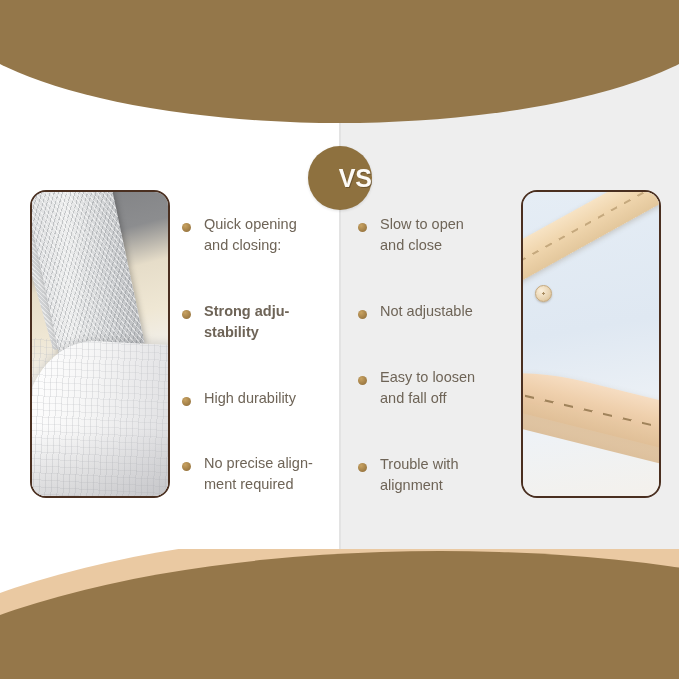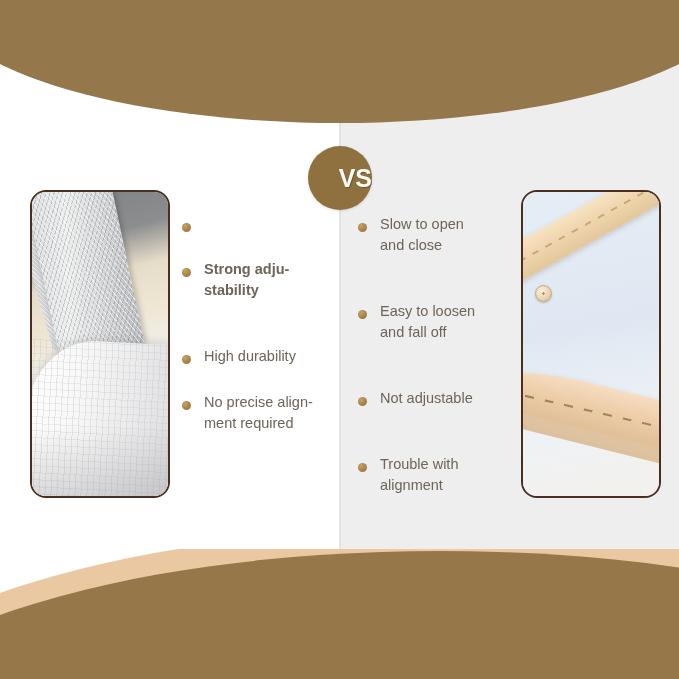--- a/index.html
+++ b/index.html
@@ -152,21 +152,21 @@
   .bullet{position:relative;padding-left:22px;margin-bottom:14px;}
   .bullet .dot{
     position:absolute;left:0;top:9px;width:9px;height:9px;border-radius:50%;
     background:radial-gradient(circle at 35% 30%,#c8a261,#9d7a43 70%,#8a6a39 100%);
   }
   .bullet .txt{
     font-size:14.5px;line-height:21px;color:#6e6457;white-space:pre-line;
   }
   .bullets.left .bullet:nth-child(1){margin-bottom:45px;}
   .bullets.left .bullet:nth-child(2){margin-bottom:45px;font-weight:bold;}
-  .bullets.left .bullet:nth-child(3){margin-bottom:25px;}
+  .bullets.left .bullet:nth-child(3){margin-bottom:44px;}
   .bullets.right .bullet:nth-child(1){margin-bottom:45px;}
   .bullets.right .bullet:nth-child(2){margin-bottom:45px;}
   .bullets.right .bullet:nth-child(3){margin-bottom:45px;}
   .bullets.left .bullet .txt{width:170px;}
   .bullets.right .bullet .txt{width:160px;}
 
   
   .bottom-wrap{position:absolute;left:0;bottom:0;width:679px;height:130px;overflow:hidden;}
   .curve-light{
     position:absolute;left:-160px;bottom:-250px;
@@ -213,20 +213,22 @@
     <div class="rp-stitch-top"></div>
     <div class="rp-button"></div>
     <div class="rp-strap-bot"></div>
     <div class="rp-strap-bot2"></div>
     <div class="rp-stitch-bot"></div>
   </div>
 
   <div class="bullets left">
     <div class="bullet">
       <span class="dot"></span>
+      <span class="txt">Quick opening
+and closing:</span>
     </div>
     <div class="bullet">
       <span class="dot"></span>
       <span class="txt">Strong adju-
 stability</span>
     </div>
     <div class="bullet">
       <span class="dot"></span>
       <span class="txt">High durability</span>
     </div>
@@ -238,26 +240,26 @@
   </div>
 
   <div class="bullets right">
     <div class="bullet">
       <span class="dot"></span>
       <span class="txt">Slow to open
 and close</span>
     </div>
     <div class="bullet">
       <span class="dot"></span>
+      <span class="txt">Not adjustable</span>
+    </div>
+    <div class="bullet">
+      <span class="dot"></span>
       <span class="txt">Easy to loosen
 and fall off</span>
-    </div>
-    <div class="bullet">
-      <span class="dot"></span>
-      <span class="txt">Not adjustable</span>
     </div>
     <div class="bullet">
       <span class="dot"></span>
       <span class="txt">Trouble with
 alignment</span>
     </div>
   </div>
 
   <div class="bottom-wrap">
     <div class="curve-light"></div>

